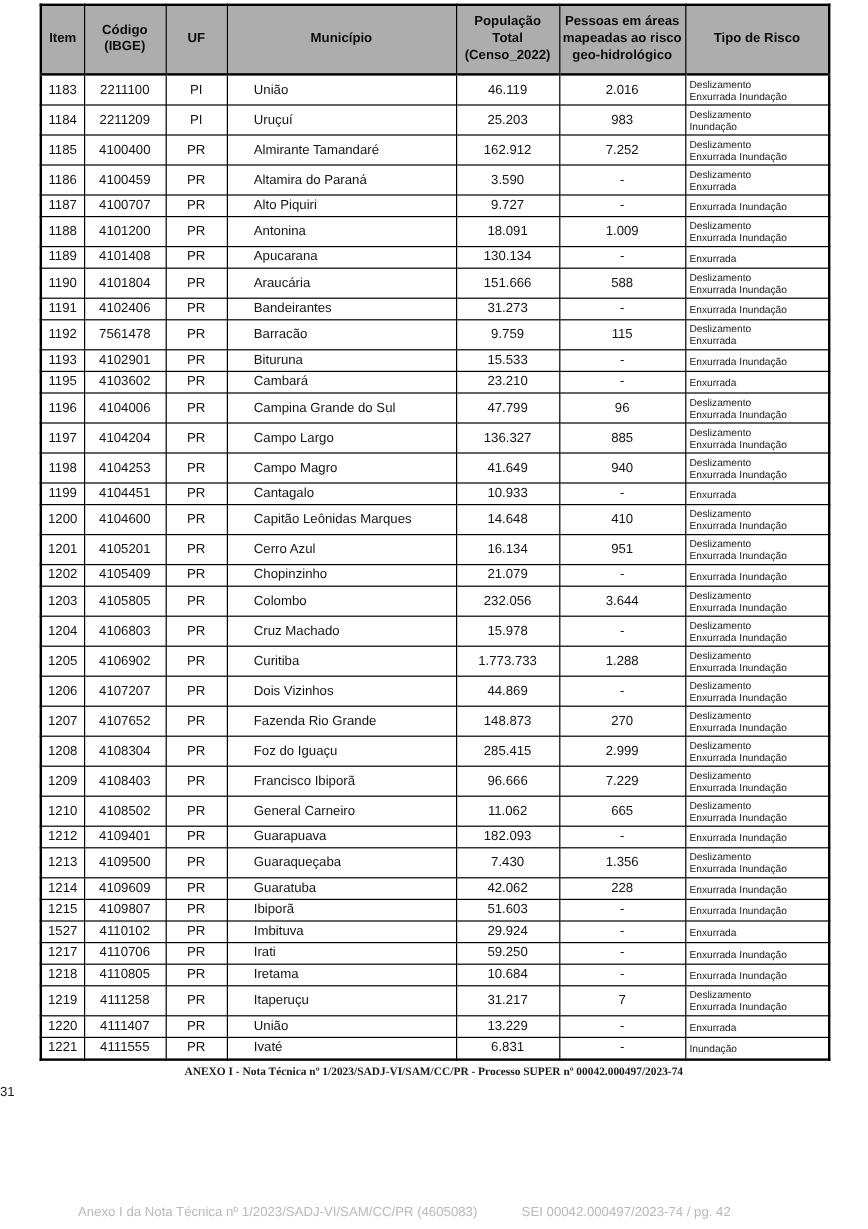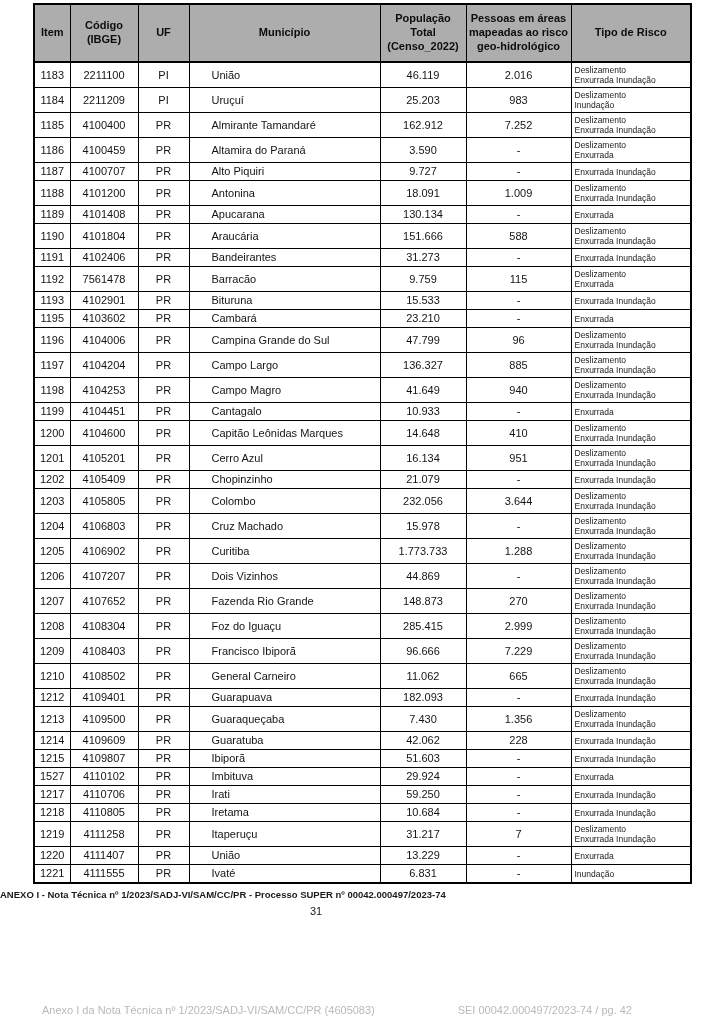--- a/index.html
+++ b/index.html
@@ -48,37 +48,38 @@
     font-size: 8.5px;
     line-height: 10px;
     white-space: pre-line;
     padding-right: 4px;
     color: #1a1a1a;
   }
 
   .footnote {
     margin-top: 5px;
     width: 723px;
+    text-align: center;
     font-size: 9.5px;
     font-weight: bold;
     color: #1a1a1a;
+    font-family: Liberation Serif, serif;
   }
   .pagenum {
     margin-top: 5px;
     width: 632px;
-    text-align: center;
     font-size: 11px;
     color: #1a1a1a;
   }
   .doc-footer {
     position: absolute;
     top: 1001px;
     left: 0;
     width: 674px;
-    padding: 0 42px;
+    padding: 0 65px;
     display: flex;
     justify-content: space-between;
     font-size: 11px;
     color: #b9b9b9;
   }
 </style>
 </head>
 <body>
 
 <div class="page">

